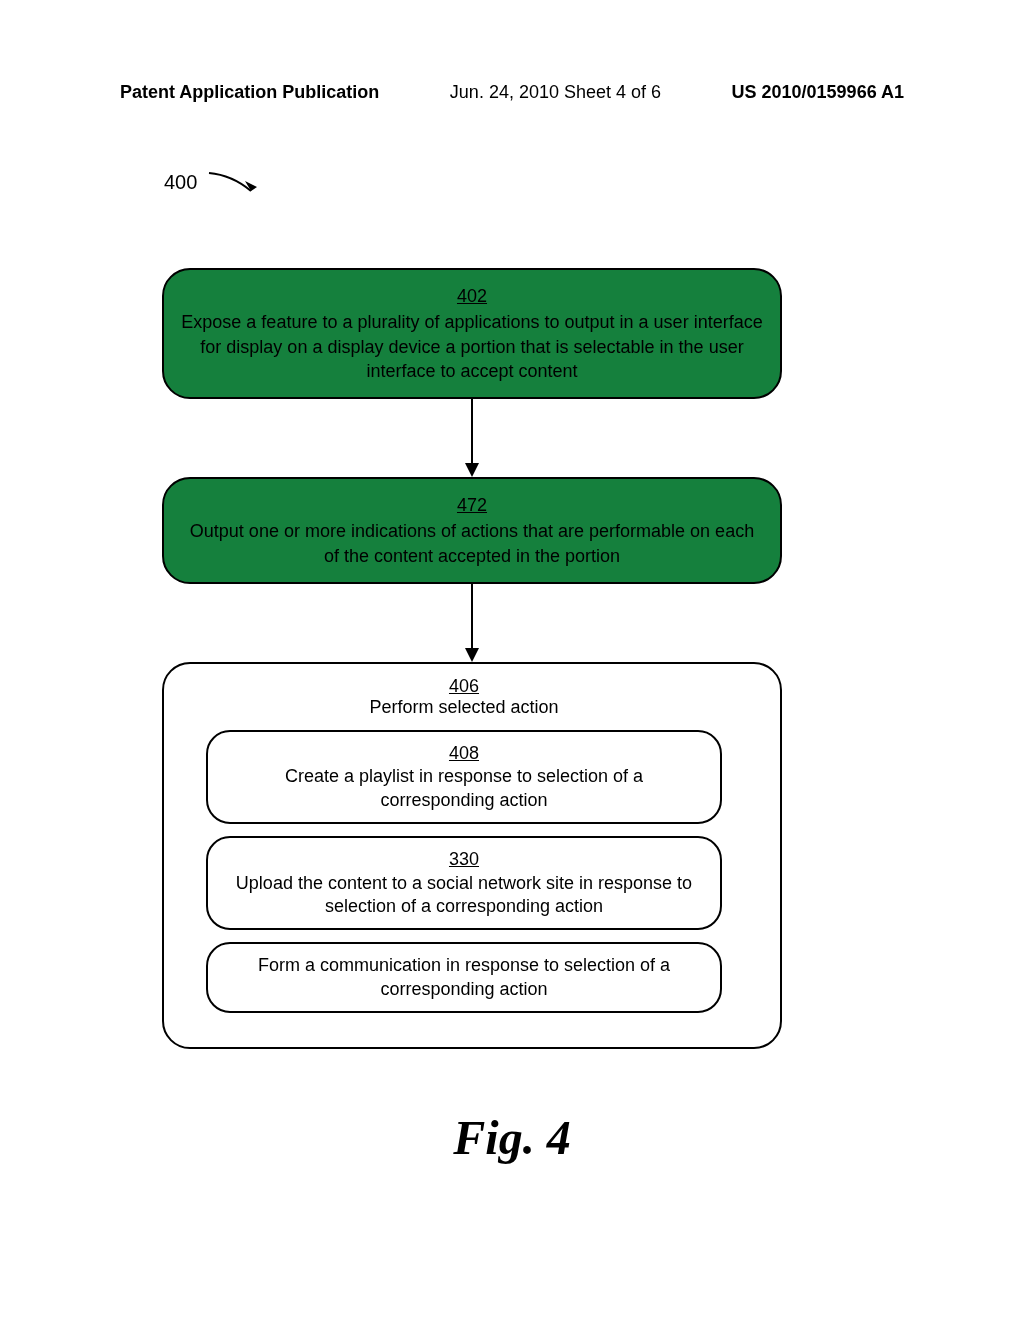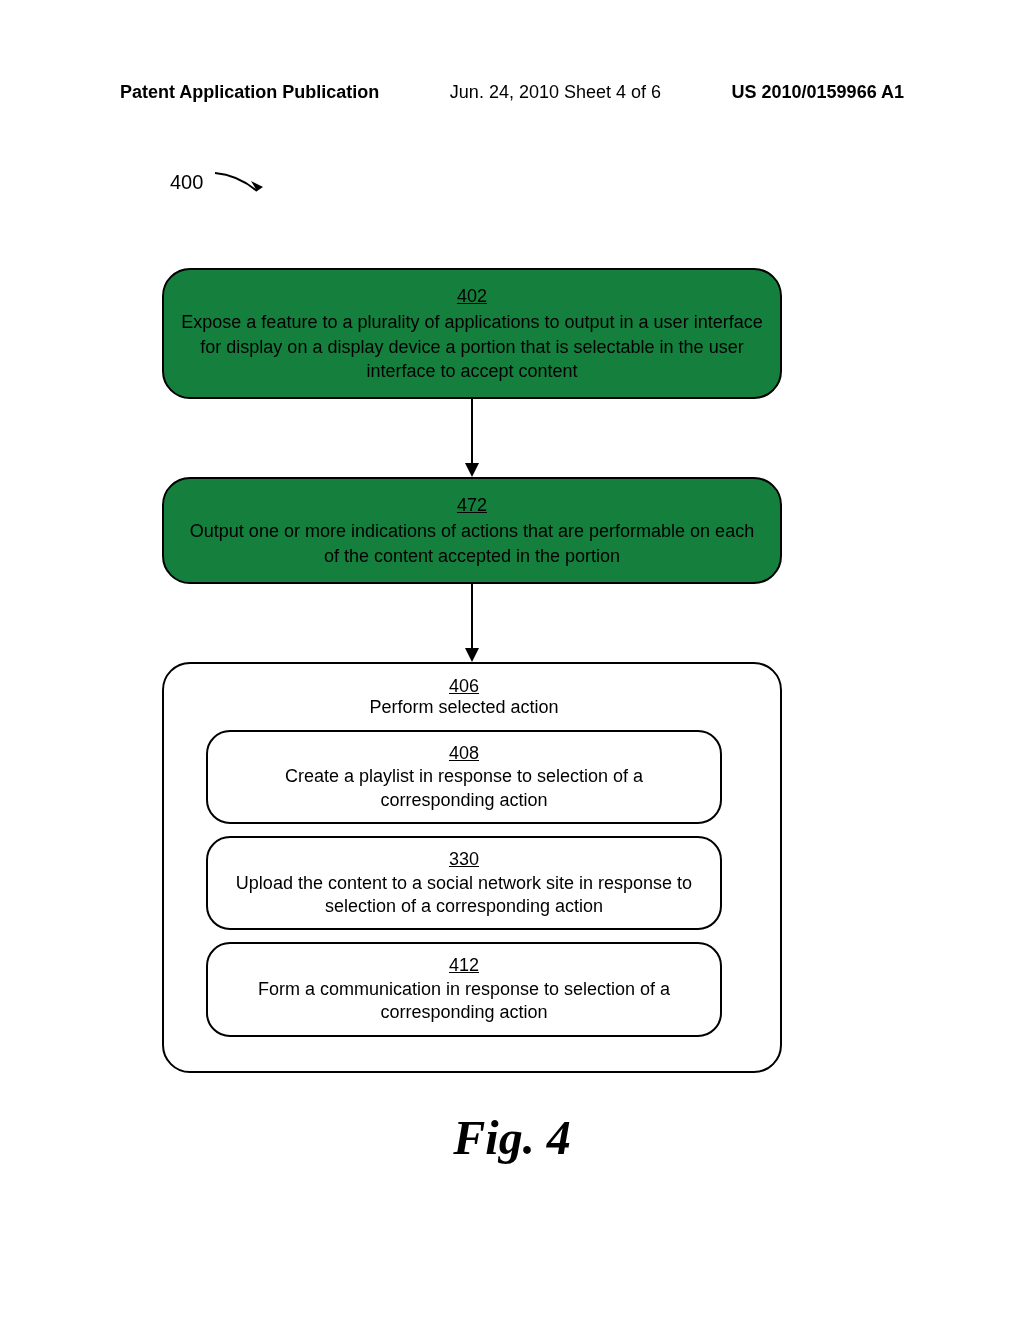--- a/index.html
+++ b/index.html
@@ -24,21 +24,21 @@
       font-weight: bold;
     }
     .header-center {
       font-weight: normal;
     }
     .header-right {
       font-weight: bold;
     }
     .figure-ref {
       position: absolute;
-      left: 170px;
+      left: 164px;
       top: 165px;
       font-size: 20px;
       display: flex;
       align-items: center;
       gap: 10px;
     }
     .arrow-curve {
       width: 60px;
       height: 35px;
     }
@@ -161,20 +161,19 @@
       <span class="step-num">408</span>
       <span>Create a playlist in response to selection of a corresponding action</span>
     </div>
 
     <div class="inner-box">
       <span class="step-num">330</span>
       <span>Upload the content to a social network site in response to selection of a corresponding action</span>
     </div>
 
     <div class="inner-box">
-      <span class="step-num">412</span>
       <span>Form a communication in response to selection of a corresponding action</span>
     </div>
   </div>
 
 </div>
 
 <div class="fig-caption">Fig. 4</div>
 
 </body></html>

